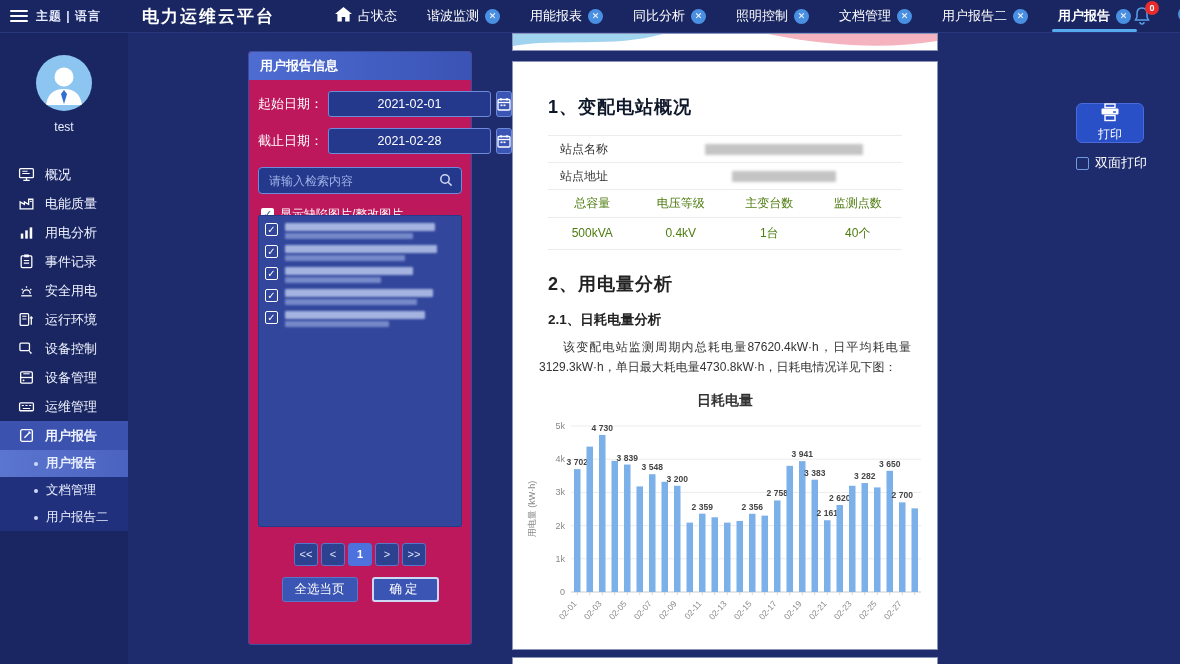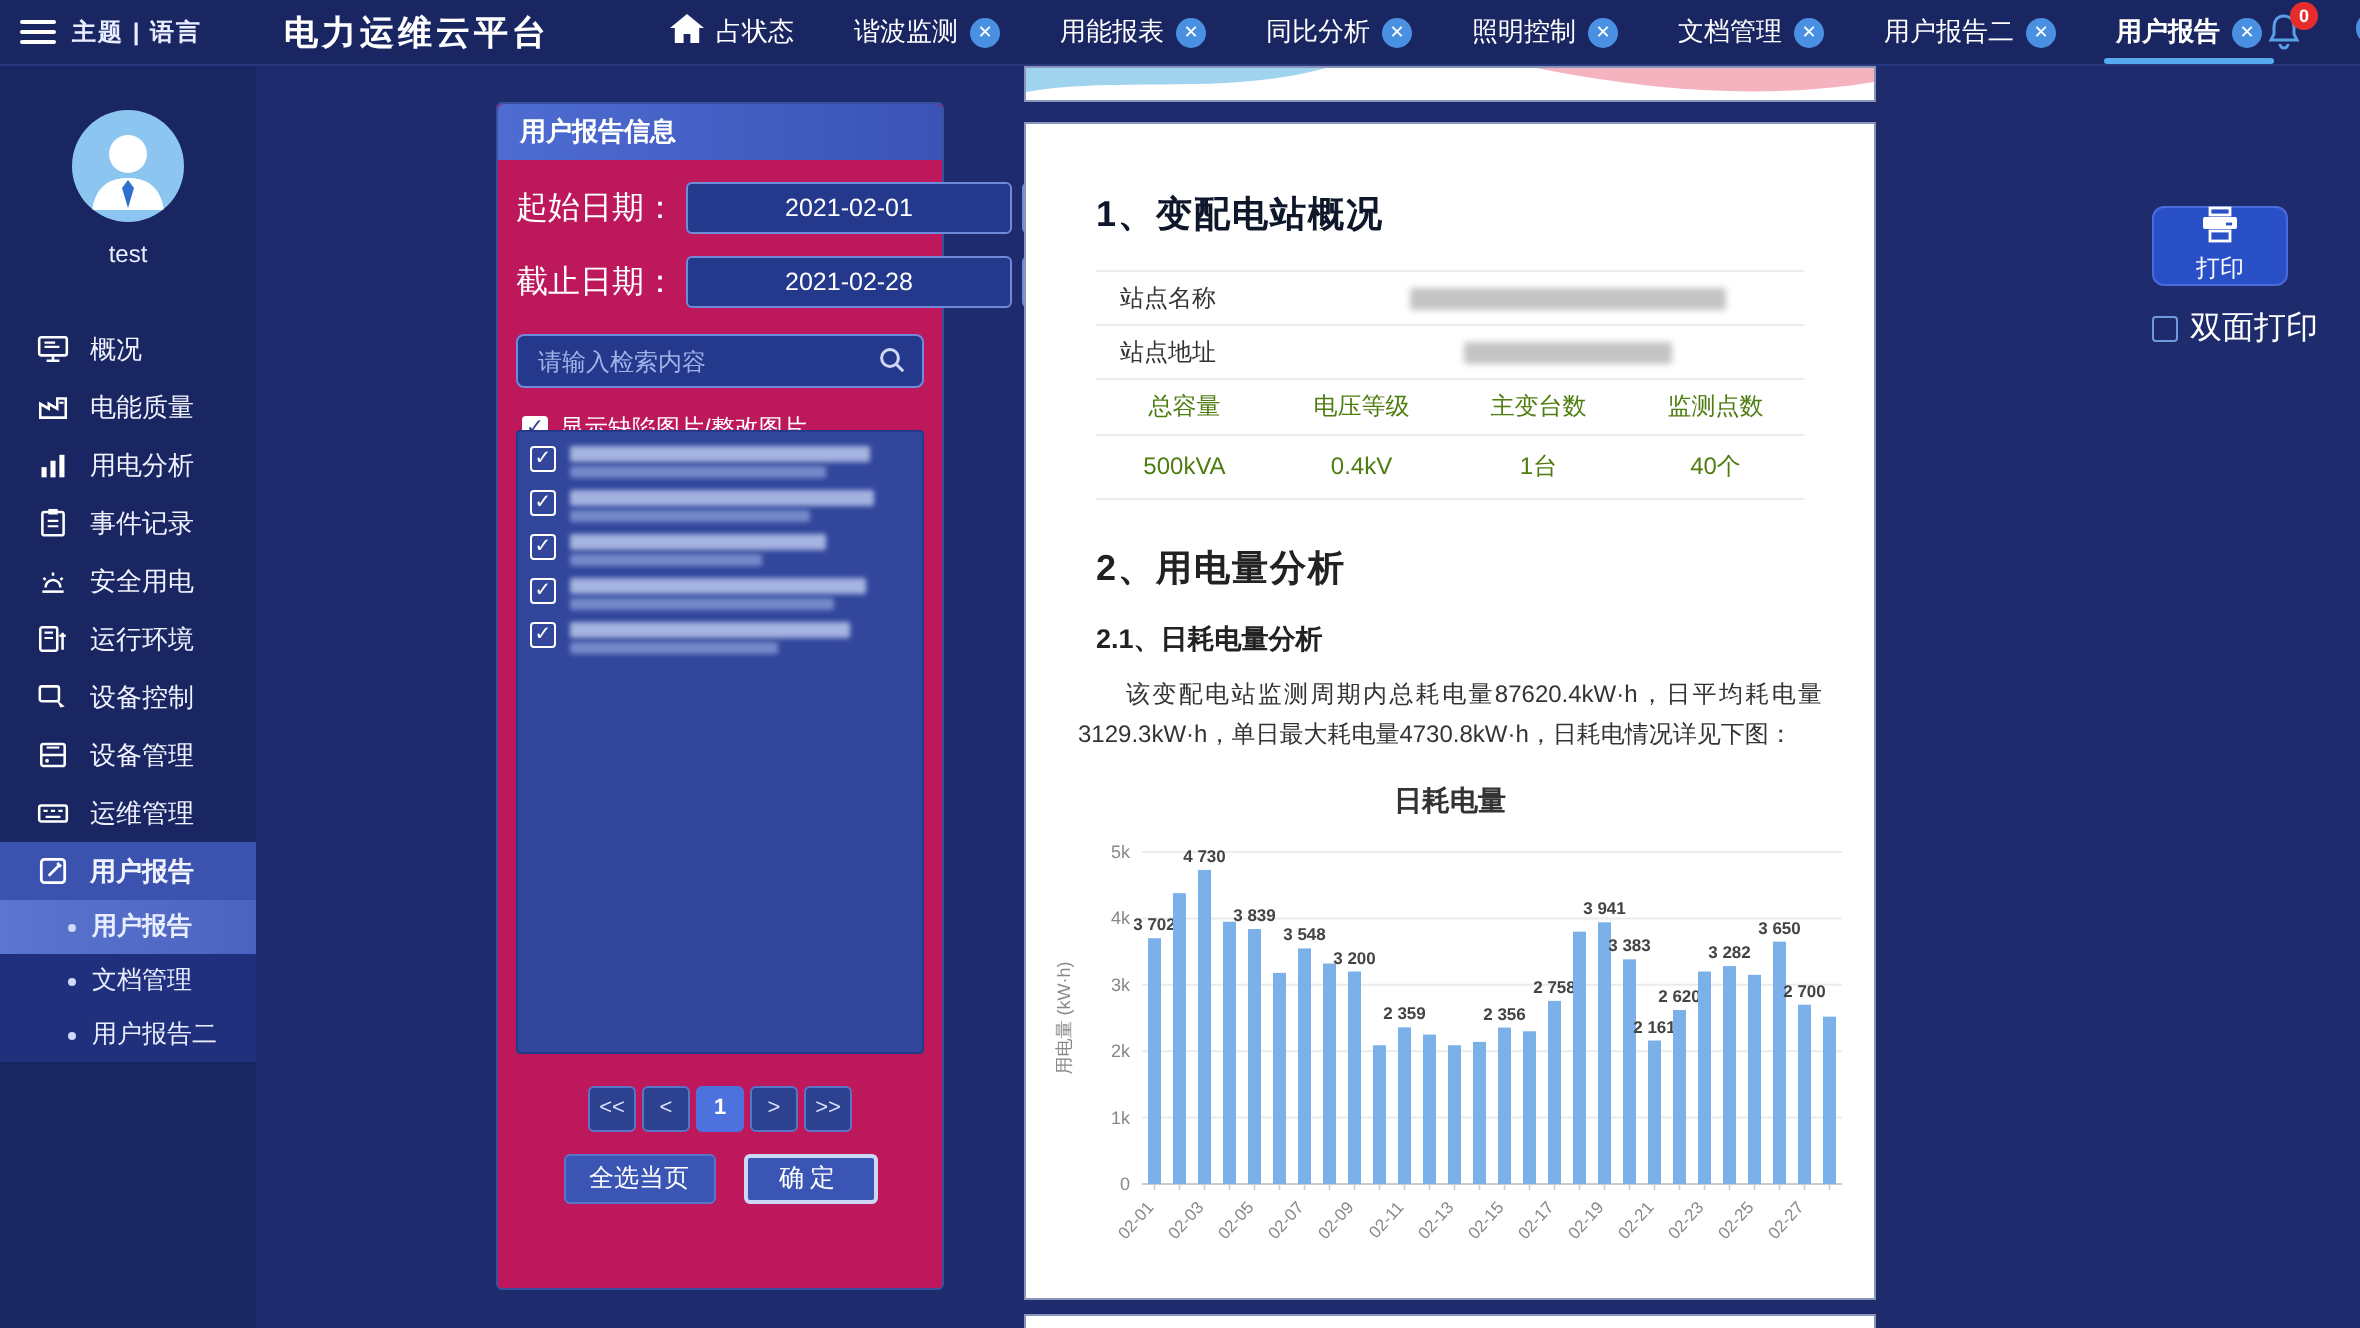--- a/index.html
+++ b/index.html
@@ -49,21 +49,21 @@
   .submenu-item .dot { width:4px; height:4px; border-radius:50%; background:#cfdaf8; flex:none; }
   .submenu-item.active { background:linear-gradient(90deg,#5b76cf,#4a63c0); font-weight:bold; }
 
   
   .panel { position:absolute; left:248px; top:51px; width:224px; height:594px;
     background:#be185d; border:1px solid #3a4f9f; border-radius:3px; }
   .panel-header { height:28px; background:linear-gradient(90deg,#4e6cd2,#3a53b5);
     display:flex; align-items:center; padding-left:11px; font-size:13px; font-weight:bold;
     border-radius:3px 3px 0 0; }
   .field-row { display:flex; align-items:center; margin:11px 9px 0 9px; gap:5px; }
-  .field-label { font-size:16px; flex:none; }
+  .field-label { font-size:13px; flex:none; }
   .date-input { flex:1; height:26px; background:#24388c; border:1px solid #6f8ad8; border-radius:3px;
     color:#fff; font-size:12.5px; text-align:center; font-family:inherit; }
   .cal-btn { width:26px; height:26px; background:#3b55b5; border:1px solid #6f8ad8; border-radius:3px;
     display:flex; align-items:center; justify-content:center; cursor:pointer; }
   .search-row { position:relative; margin:13px 9px 0 9px; }
   .search-input { width:100%; height:27px; background:#24388c; border:1px solid #6f8ad8; border-radius:4px;
     color:#fff; font-size:12px; padding:0 28px 0 10px; font-family:inherit; }
   .search-input::placeholder { color:#9fb3e8; }
   .search-ic { position:absolute; right:8px; top:5px; }
   .chk-row { display:flex; align-items:center; gap:6px; margin:12px 9px 0 12px; font-size:12px; }
@@ -110,21 +110,21 @@
   .doc-para { font-size:12px; color:#333; line-height:1.7; margin:8px 26px 0 26px;
     text-indent:2em; text-align:justify; }
   .chart-title { text-align:center; font-size:14px; font-weight:bold; color:#333; margin-top:14px; }
   .chart-wrap { margin:2px auto 0 auto; width:404px; }
 
   
   .print-btn { position:absolute; left:1076px; top:103px; width:68px; height:40px; background:#2a50c8;
     border:1px solid #4a6ade; border-radius:6px; display:flex; flex-direction:column; align-items:center;
     justify-content:center; gap:1px; cursor:pointer; color:#fff; font-size:12px; font-family:inherit; }
   .duplex-row { position:absolute; left:1076px; top:154px; display:flex; align-items:center; gap:6px;
-    font-size:16px; color:#fff; }
+    font-size:13px; color:#fff; }
 </style>
 </head>
 <body>
 
 <div class="topbar">
   <div class="tb-left">
     <div class="burger">
         <span></span>
         <span></span>
         <span></span>

